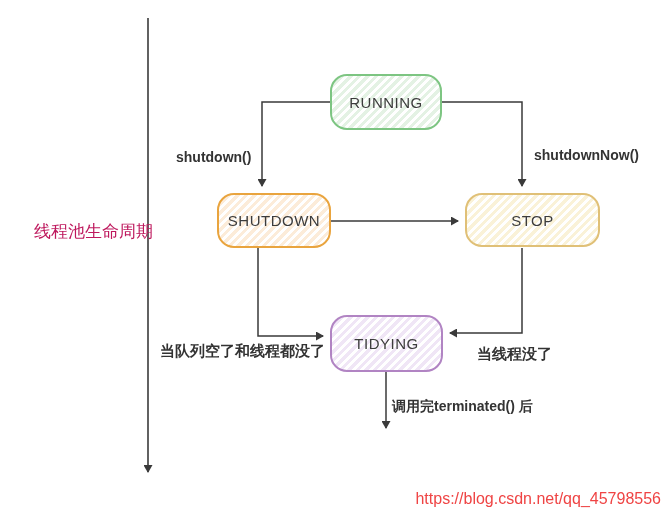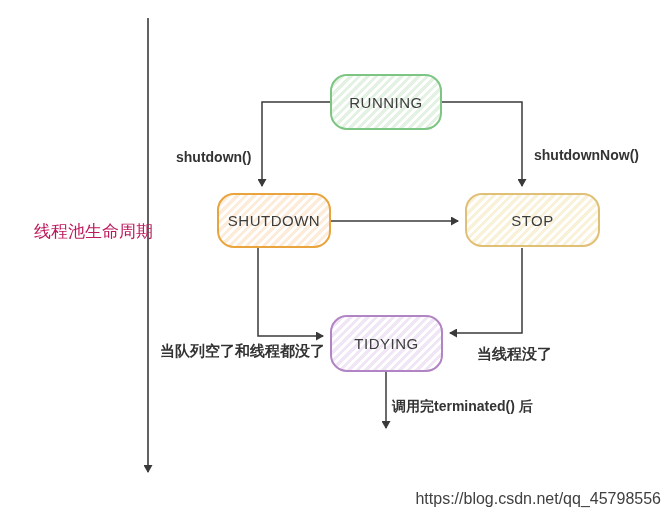--- a/index.html
+++ b/index.html
@@ -74,21 +74,21 @@
     position: absolute;
     left: 34px; top: 220px;
     font-size: 17px;
     color: #be185d;
     white-space: nowrap;
   }
   .watermark {
     position: absolute;
     right: 6px; top: 490px;
     font-size: 16px;
-    color: #404040;
+    color: #ef4444;
     white-space: nowrap;
   }
 </style>
 </head>
 <body>
 
 <div class="canvas">
 
   <svg class="edges-layer" viewBox="0 0 667 520">
     <defs>

